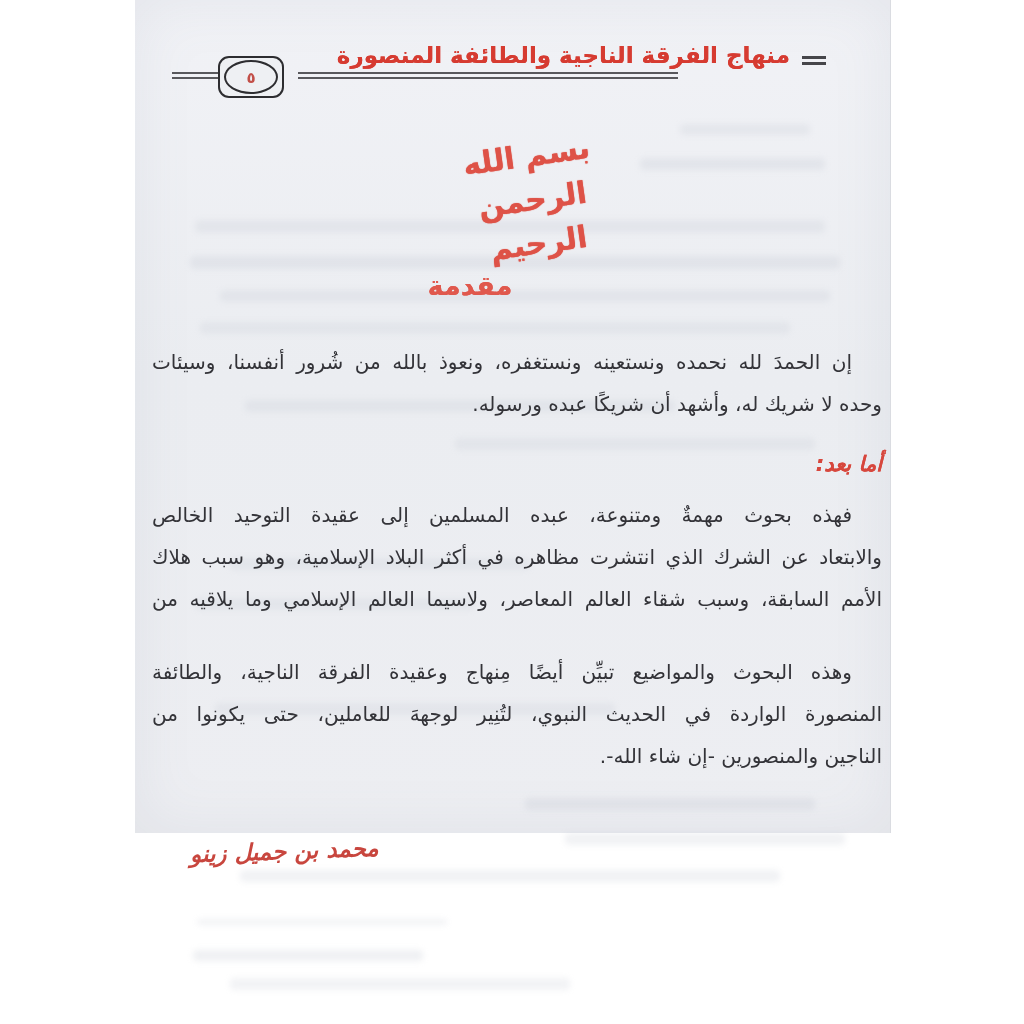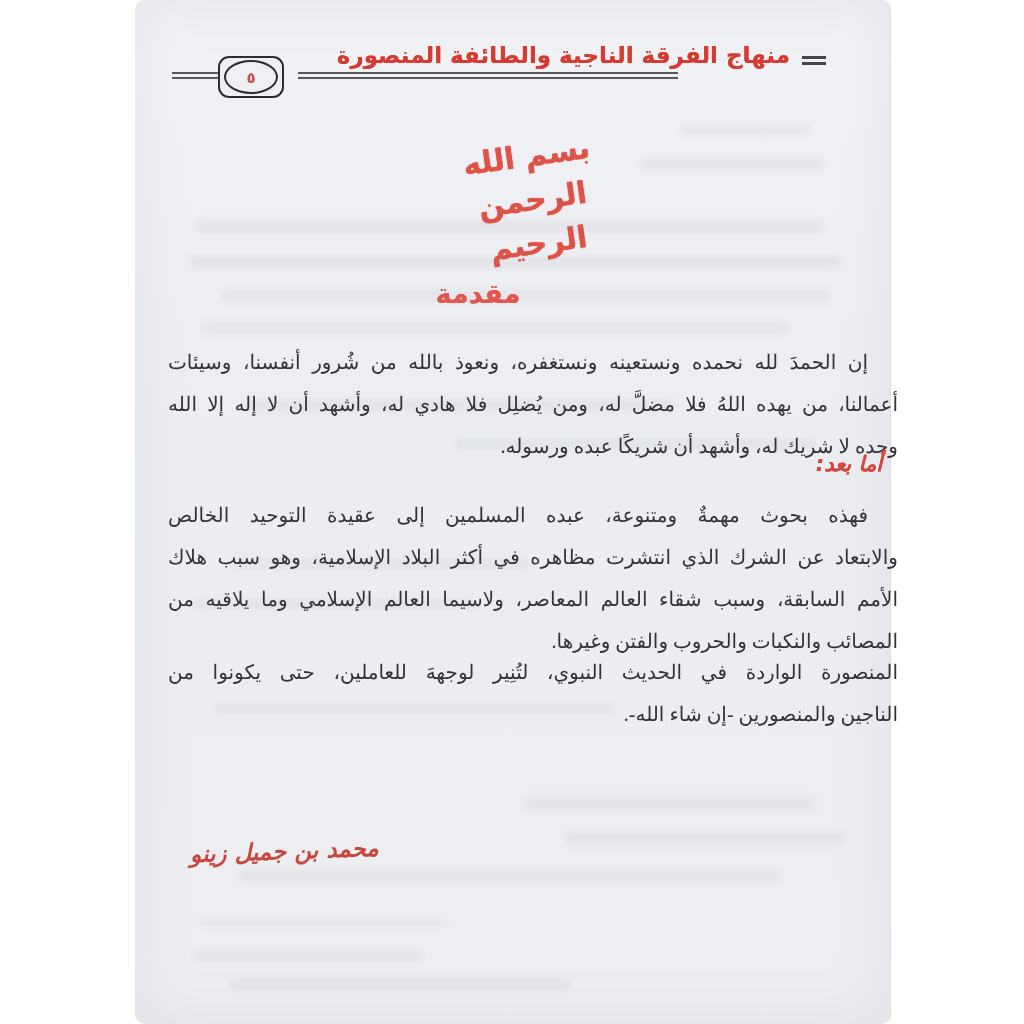--- a/index.html
+++ b/index.html
@@ -1,25 +1,24 @@
 <!DOCTYPE html>
 <html lang="ar"><head>
 <meta charset="utf-8">
 <style>
   html,body{margin:0;padding:0;}
   body{
     width:1024px;height:1024px;position:relative;background:#ffffff;
     font-family:"DejaVu Sans",sans-serif;overflow:hidden;
   }
   .page{
-    position:absolute;left:135px;top:0;width:755px;height:1024px;
+    position:absolute;left:135px;top:0;width:755px;height:833px;
     background:linear-gradient(180deg,#f1f2f6 0%,#ebedf1 45%,#edeef2 100%);
     border-right:1px solid #dadce1;
     box-shadow:inset 0 0 60px rgba(120,130,150,.10);
-    border-radius:10px;
   }
   
   .hdr-dash{position:absolute;left:667px;top:56px;width:24px;height:9px;
     border-top:3px solid #46464a;border-bottom:3px solid #46464a;box-sizing:border-box;}
   .hdr-title{position:absolute;right:100px;top:42px;direction:rtl;
     font-size:23px;font-weight:bold;color:#d63b31;letter-spacing:0;white-space:nowrap;
     text-shadow:0 0 .5px #d63b31;}
   .rule{position:absolute;top:72px;height:7px;box-sizing:border-box;
     border-top:2px solid #58585c;border-bottom:2px solid #58585c;}
   .rule-long{left:163px;width:380px;}
@@ -29,27 +28,27 @@
   .pagenum-oval{position:absolute;left:4px;right:4px;top:2px;bottom:2px;
     border:2px solid #2d2d30;border-radius:50%;
     display:flex;align-items:center;justify-content:center;}
   .pagenum{font-size:15px;color:#c24f48;font-weight:bold;line-height:1;padding-top:2px;}
   
   .basmala{position:absolute;left:300px;top:134px;width:195px;text-align:center;
     direction:rtl;transform:rotate(-8deg);
     font-size:30px;line-height:44px;font-weight:bold;color:#de5247;
     text-shadow:0 0 1px #de5247;}
   
-  .heading{position:absolute;left:17px;top:262px;width:730px;margin:16px;
+  .heading{position:absolute;left:17px;top:262px;width:730px;margin:8px;
     text-align:center;transform:translateX(-55px);
     font-size:27px;font-weight:bold;color:#e0584d;text-shadow:0 0 .6px #e0584d;}
   .amabaad{position:absolute;right:8px;top:452px;direction:rtl;
     font-size:21px;font-weight:bold;color:#d7473d;text-shadow:0 0 .5px #d7473d;font-style:italic;}
   
-  .para{position:absolute;left:33px;width:730px;direction:rtl;color:#333338;font-family:Liberation Serif, serif;}
+  .para{position:absolute;left:17px;width:730px;direction:rtl;color:#333338;}
   .line{height:42px;line-height:42px;font-size:20px;
     text-align:justify;text-align-last:justify;}
   .line.first{padding-right:30px;}
   .line.last{text-align:right;text-align-last:right;}
   .p1{top:341px;} .p2{top:494px;} .p3{top:651px;} .p4{top:769px;}
   
   .signature{position:absolute;left:55px;top:838px;direction:rtl;
     font-size:23px;font-weight:bold;font-style:italic;color:#c8463e;
     transform:rotate(-2deg);}
   
@@ -91,34 +90,33 @@
       <span class="pagenum">٥</span>
     </div>
   </div>
 
   <div class="basmala">بسم الله الرحمن الرحيم</div>
 
   <h1 class="heading">مقدمة</h1>
 
   <section class="para p1">
     <div class="line first">إن الحمدَ لله نحمده ونستعينه ونستغفره، ونعوذ بالله من شُرور أنفسنا، وسيئات</div>
-    <div class="line">أعمالنا، من يهده اللهُ فلا مضلَّ له، ومن يُضلِل فلا هادي له، وأشهد أن لا إله إلا الله</div>
     <div class="line last">وحده لا شريك له، وأشهد أن شريكًا عبده ورسوله.</div>
   </section>
 
   <div class="amabaad">أما بعد:</div>
 
   <section class="para p2">
     <div class="line first">فهذه بحوث مهمةٌ ومتنوعة، عبده المسلمين إلى عقيدة التوحيد الخالص</div>
     <div class="line">والابتعاد عن الشرك الذي انتشرت مظاهره في أكثر البلاد الإسلامية، وهو سبب هلاك</div>
     <div class="line">الأمم السابقة، وسبب شقاء العالم المعاصر، ولاسيما العالم الإسلامي وما يلاقيه من</div>
-    <div class="line last">المصائب والنكبات والحروب والفتن وغيرها.</div>
   </section>
 
   <section class="para p3">
+    <div class="line first">وهذه البحوث والمواضيع تبيِّن أيضًا مِنهاج وعقيدة الفرقة الناجية، والطائفة</div>
     <div class="line">المنصورة الواردة في الحديث النبوي، لتُنِير لوجههَ للعاملين، حتى يكونوا من</div>
     <div class="line last">الناجين والمنصورين -إن شاء الله-.</div>
   </section>
 
 
   <div class="signature">محمد بن جميل زينو</div>
 
 </div>
 
 </body></html>

